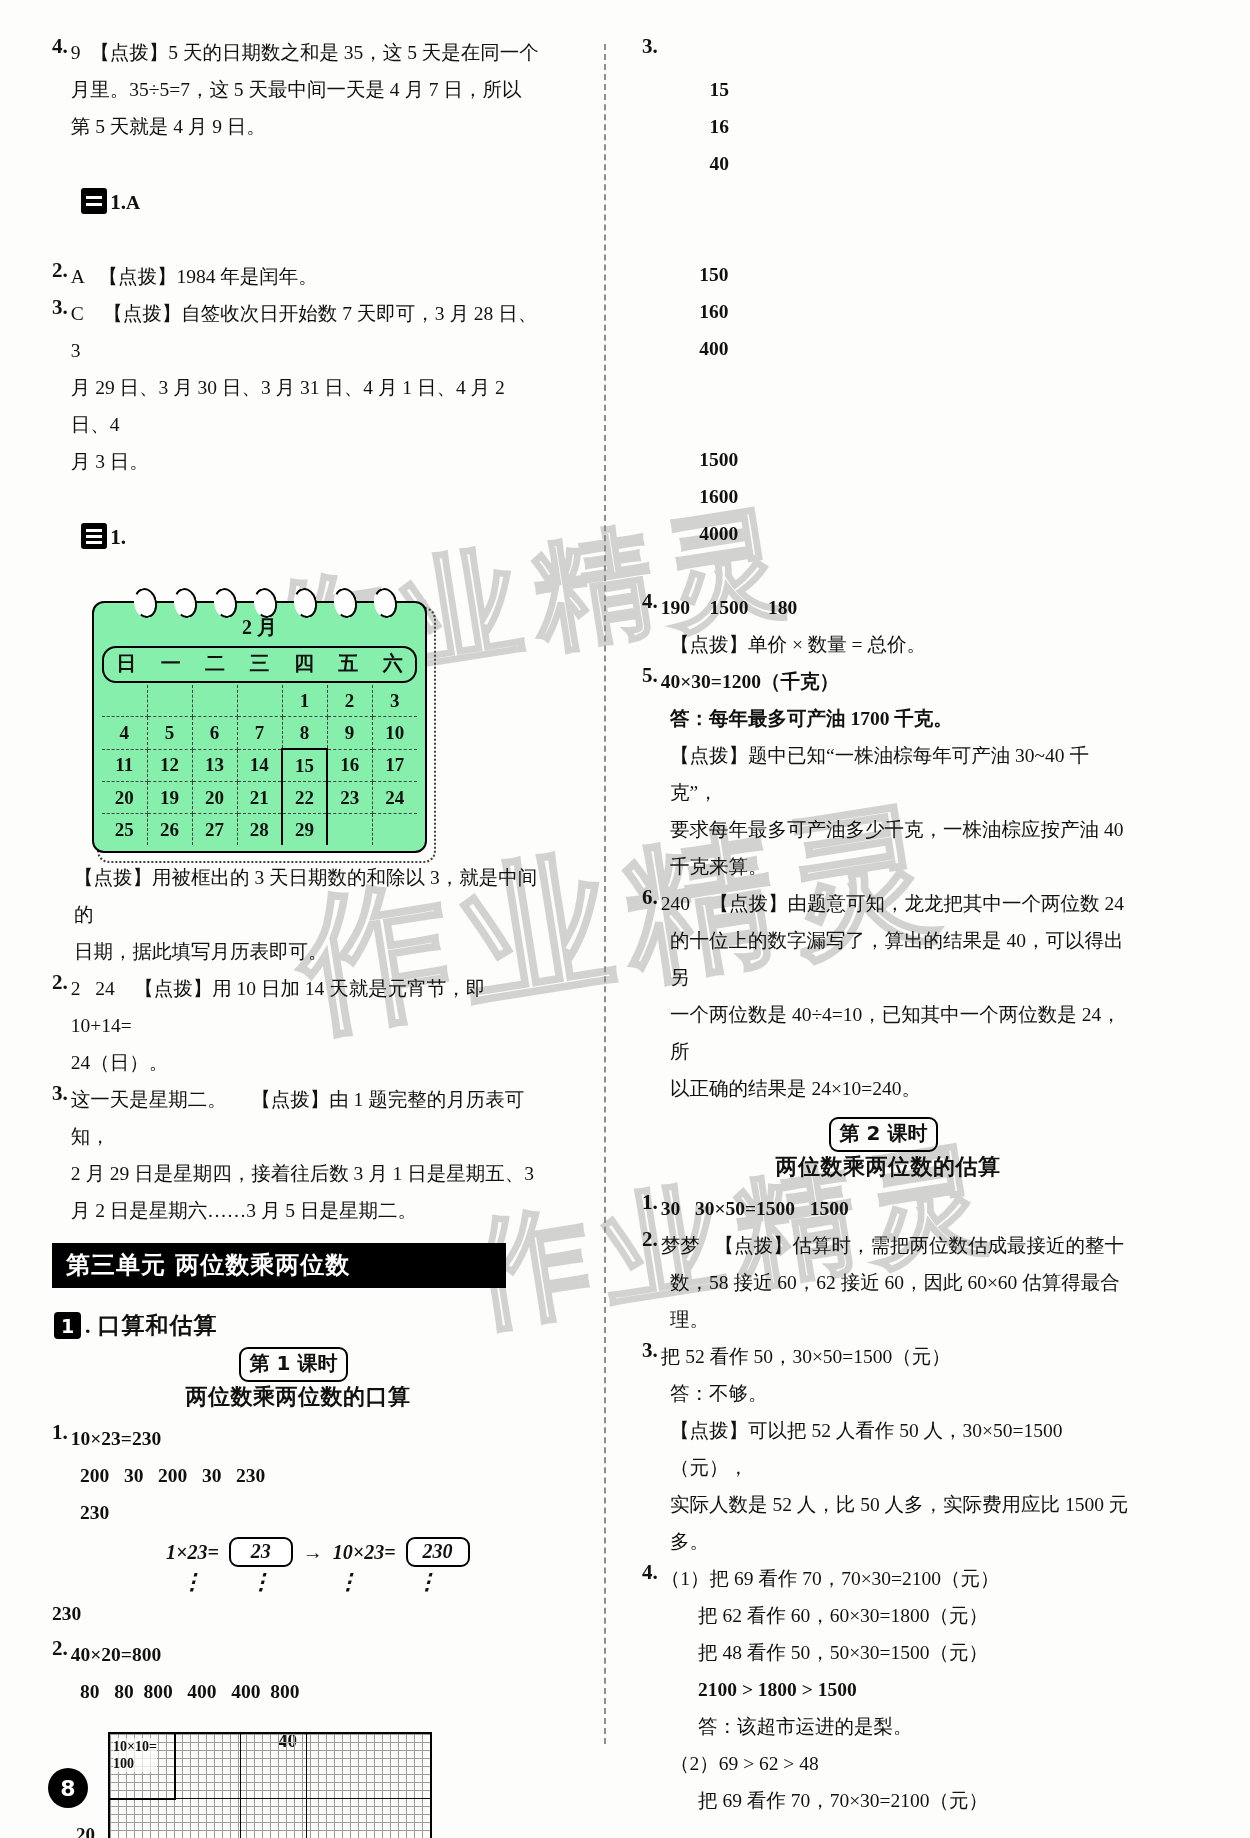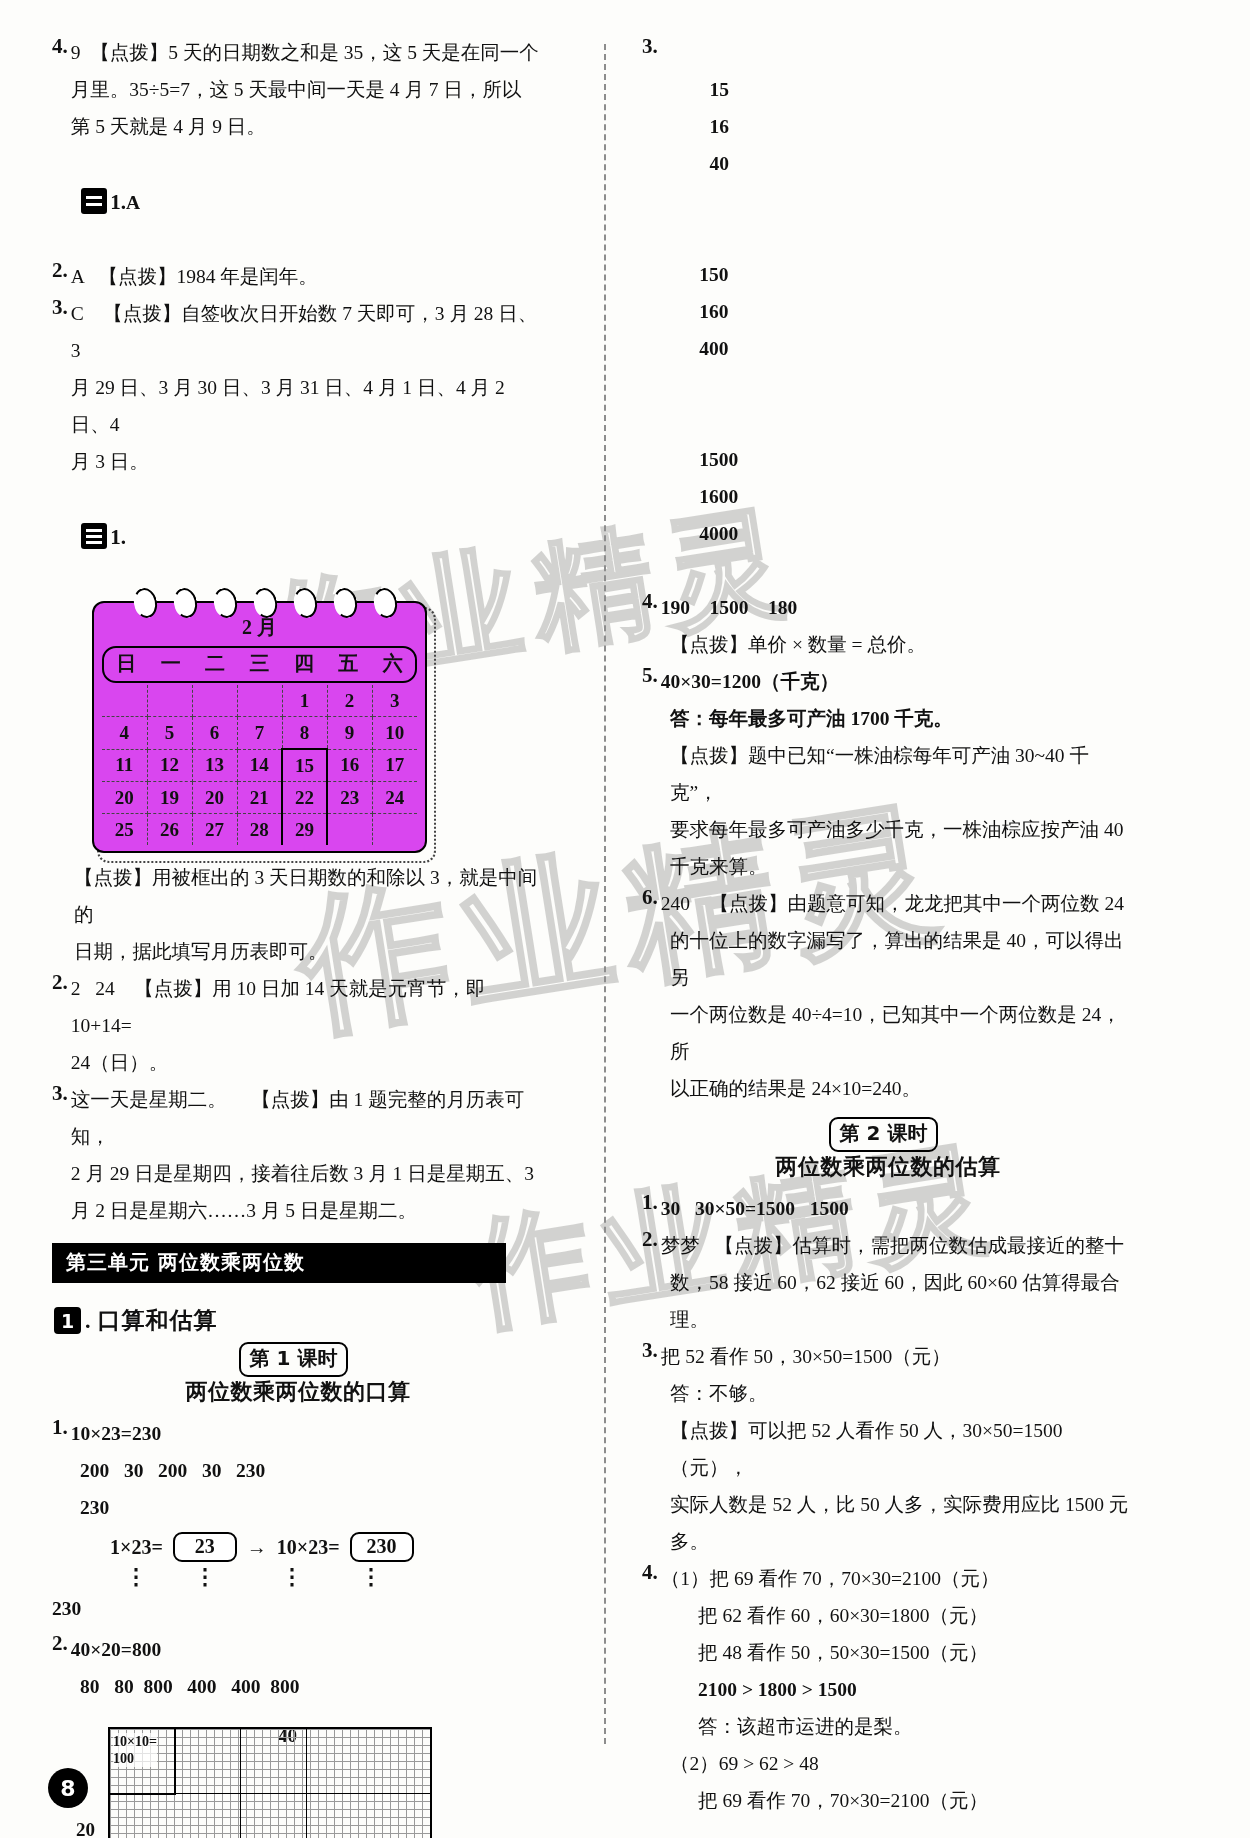--- a/index.html
+++ b/index.html
@@ -36,21 +36,21 @@
   .col-right{left:620px;padding-left:22px;}
   .divider{
     position:absolute;left:604px;top:44px;width:0;height:1700px;
     border-left:2px dashed #8d8d8d;z-index:6;
   }
 
   
   .ln{font-size:19.5px;line-height:37px;white-space:pre-wrap;}
   .ind{margin-left:28px;}
   .ind2{margin-left:56px;}
-  .ind3{margin-left:58px;}
+  .ind3{margin-left:114px;font-style:italic;}
   b,.b{font-weight:700;}
   .num{font-weight:700;font-size:21px;}
 
   .item{display:flex;align-items:flex-start;}
   .item .num{flex:0 0 auto;margin-right:3px;}
   .item .body{flex:1 1 auto;}
 
   
   .secmark{
     display:inline-block;width:26px;height:26px;background:#000;
@@ -60,21 +60,21 @@
   .secmark.two i:nth-child(1){top:8px;}
   .secmark.two i:nth-child(2){top:15px;}
   .secmark.three i:nth-child(1){top:6px;}
   .secmark.three i:nth-child(2){top:12px;}
   .secmark.three i:nth-child(3){top:18px;}
 
   
   .unit-banner{
     background:#000;color:#fff;font-weight:700;
     font-family:"DejaVu Sans","Liberation Sans",sans-serif;
-    font-size:20px;letter-spacing:1px;
+    font-size:24px;letter-spacing:1px;
     padding:6px 10px 7px 14px;margin:14px 9px 12px 0;
     display:inline-block;min-width:430px;
   }
   
   .sec-title{display:flex;align-items:center;margin:10px 0 6px 2px;}
   .sec-sq{
     width:27px;height:27px;background:#000;color:#fff;border-radius:4px;
     font-family:"DejaVu Sans","Liberation Sans",sans-serif;font-weight:700;
     font-size:19px;display:flex;align-items:center;justify-content:center;
     margin-right:4px;
@@ -95,21 +95,21 @@
   }
   .lesson-name{
     font-family:"DejaVu Sans","Liberation Sans",sans-serif;
     font-weight:700;font-size:22px;letter-spacing:.5px;
   }
 
   
   .calwrap{position:relative;margin:8px 0 6px 40px;width:335px;}
   .cal{
     border:2.5px solid #000;border-radius:12px;padding:7px 8px 6px 8px;
-    background:#d946ef;position:relative;
+    background:#86efac;position:relative;
   }
   .cal-shadow{
     position:absolute;left:5px;top:6px;width:335px;height:100%;
     border:2px dotted #444;border-radius:12px;z-index:-1;
   }
   .cal-month{text-align:center;font-weight:700;font-size:20px;margin:4px 0 5px 0;}
   .cal-head{
     border:2px solid #000;border-radius:14px;display:flex;margin-bottom:2px;
   }
   .cal-head div{flex:1;text-align:center;font-weight:700;font-size:20px;padding:2px 0 4px 0;}

